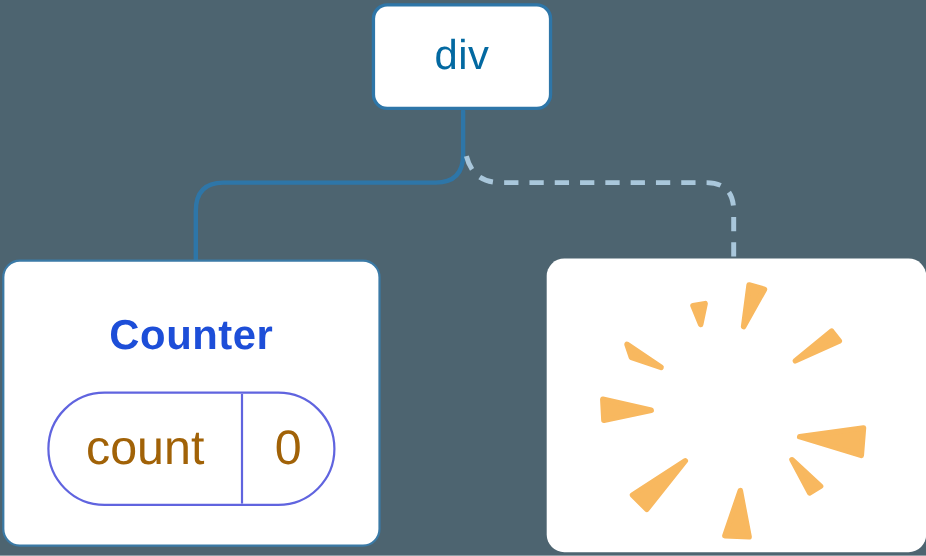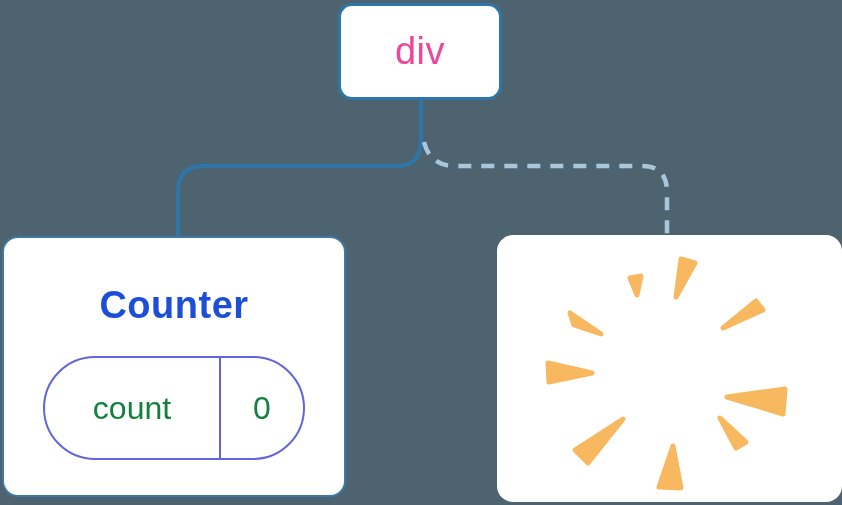--- a/index.html
+++ b/index.html
@@ -26,21 +26,21 @@
     box-sizing: border-box;
   }
   .root-node {
     left: 338px; top: 3px;
     width: 164px; height: 97px;
     border: 3px solid #2e76a8;
     border-radius: 14px;
     display: flex; align-items: center; justify-content: center;
   }
   .root-label {
-    color: #ec4899;
+    color: #0369a1;
     font-size: 38px;
     font-weight: 500;
     letter-spacing: 0.5px;
   }
   .counter-card {
     left: 2px; top: 236px;
     width: 344px; height: 261px;
     border: 2px solid #3b7aa6;
     border-radius: 16px;
   }
@@ -59,22 +59,22 @@
     width: 262px; height: 104px;
     border: 2px solid #6064df;
     border-radius: 54px;
     box-sizing: border-box;
     display: flex;
     align-items: stretch;
     overflow: hidden;
   }
   .pill-key, .pill-value {
     display: flex; align-items: center; justify-content: center;
-    color: #15803d;
-    font-size: 32px;
+    color: #a16207;
+    font-size: 44px;
     font-weight: 400;
   }
   .pill-key { width: 174px; }
   .pill-divider {
     width: 0;
     border-left: 2px solid #6064df;
   }
   .pill-value { flex: 1; }
   .removed-card {
     left: 497px; top: 235px;

